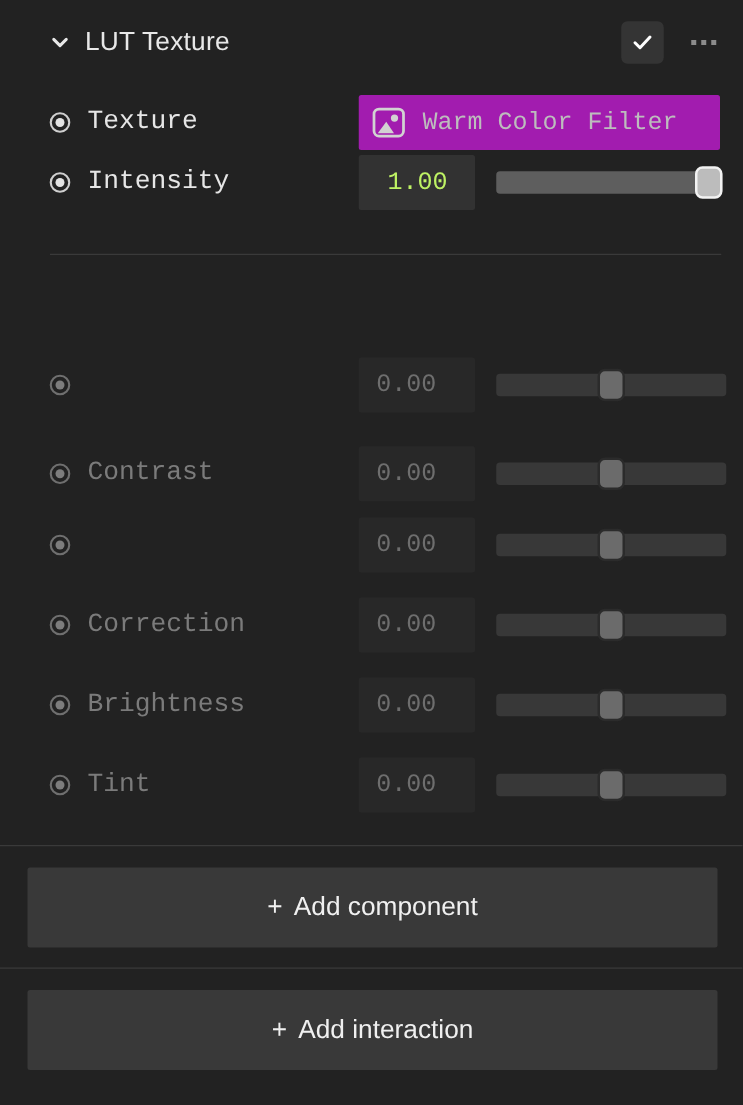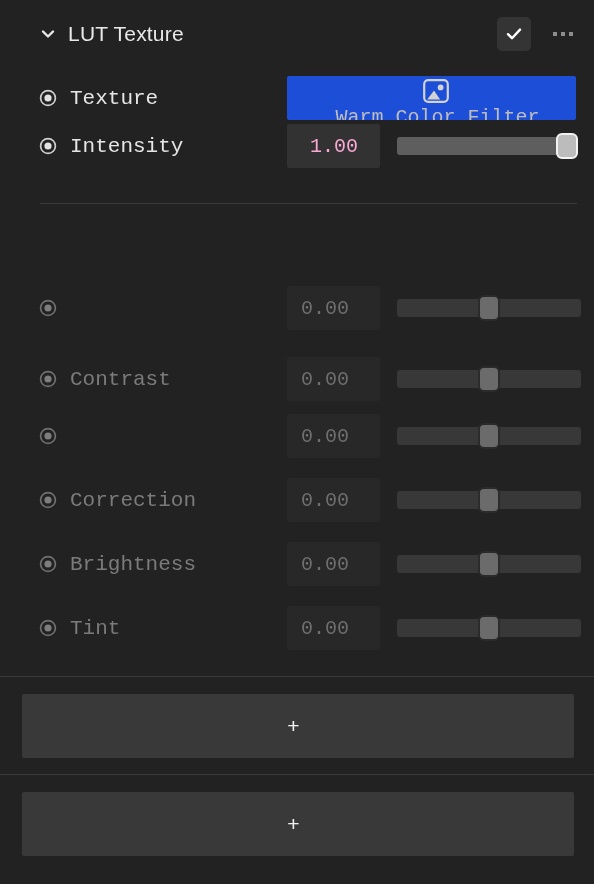--- a/index.html
+++ b/index.html
@@ -129,34 +129,33 @@
     display: flex;
     align-items: center;
     box-sizing: border-box;
   }
   .value-field.enabled { background: #323232; }
   .value-field.disabled { background: #282828; }
   .value-text {
     font-size: 20px;
     padding-left: 14px;
   }
-  .value-text.enabled { color: #f9a8d4; padding-left: 23px; }
+  .value-text.enabled { color: #bef264; padding-left: 23px; }
   .value-text.disabled { color: #6e6e6e; }
 
   
   .texture-field {
     position: absolute;
     left: 287px;
     width: 289px;
     height: 44px;
-    background: #1d4ed8;
+    background: #a21caf;
     border-radius: 2px;
     display: flex;
     align-items: center;
-    flex-direction: column;
   }
   .texture-icon {
     margin-left: 9px;
     width: 30px;
     height: 30px;
     flex: 0 0 auto;
   }
   .texture-icon svg { display: block; }
   .texture-name {
     margin-left: 12px;
@@ -392,21 +391,23 @@
     <div class="slider" style="left:397px; width:184px; top:9px;">
       <div class="slider-track disabled"></div>
       <div class="slider-handle disabled" style="left:81px;"></div>
     </div>
   </div>
 
   <div class="divider" style="left:0; top:676px; width:594px;"></div>
 
   <button class="action-btn" style="top:694px;">
     <span class="plus">+</span>
+    <span>Add component</span>
   </button>
 
   <div class="divider" style="left:0; top:774px; width:594px;"></div>
 
   <button class="action-btn" style="top:792px;">
     <span class="plus">+</span>
+    <span>Add interaction</span>
   </button>
 
 </div>
 
 </body></html>

